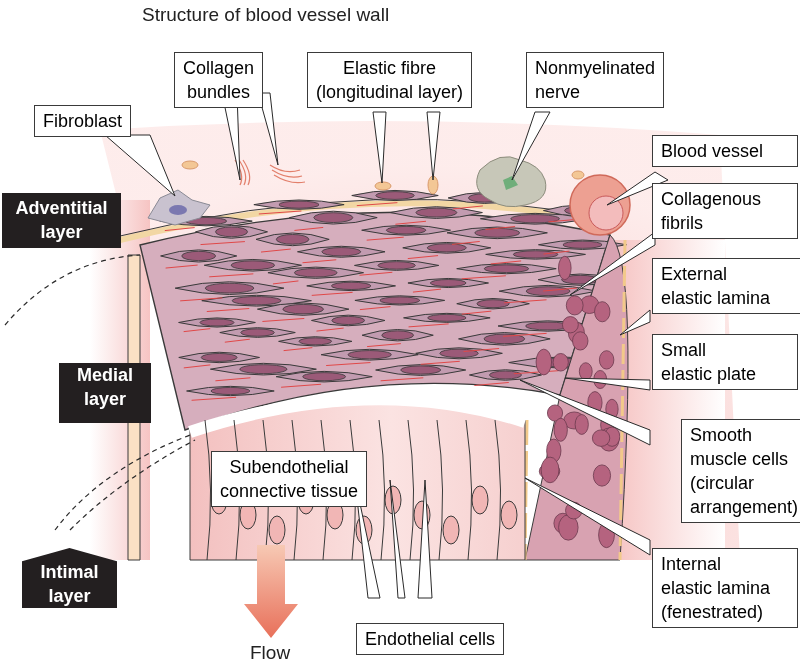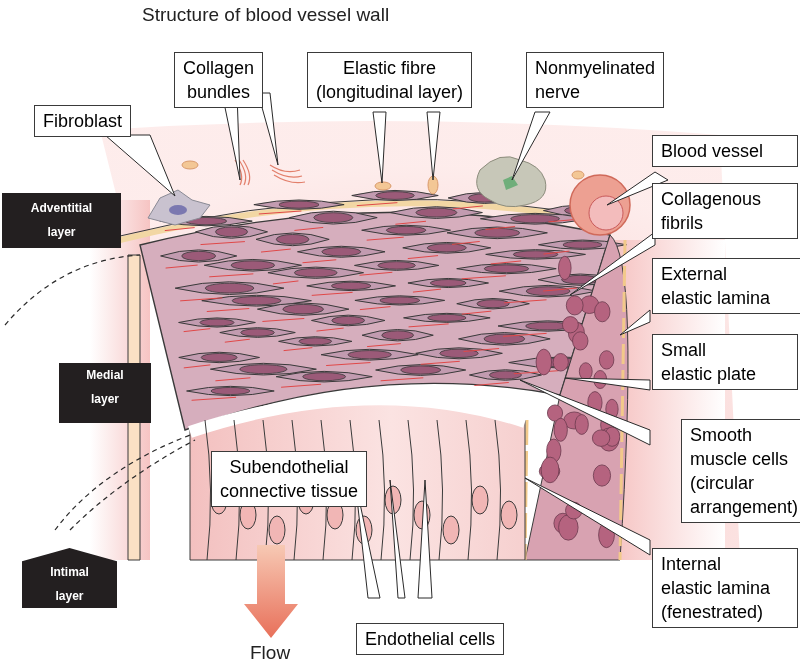--- a/index.html
+++ b/index.html
@@ -4,21 +4,21 @@
 <style>
   html, body { margin: 0; padding: 0; background: #ffffff; }
   body { width: 800px; height: 667px; position: relative; overflow: hidden;
          font-family: "Liberation Sans", sans-serif; color: #1a1a1a; }
   #art { position: absolute; left: 0; top: 0; width: 800px; height: 667px; }
   .title { position: absolute; left: 142px; top: 4px; font-size: 19px; color: #222; }
   .lbl { position: absolute; background: #fff; border: 1.5px solid #3a3a3a;
          font-size: 18px; line-height: 24px; padding: 3px 8px; color: #000000;
          box-sizing: border-box; white-space: nowrap; }
   .dark { position: absolute; background: #231f20; color: #fff; font-weight: bold;
-          font-size: 12px; line-height: 24px; text-align: center; box-sizing: border-box; }
+          font-size: 18px; line-height: 24px; text-align: center; box-sizing: border-box; }
   .dark span { display: block; }
   .flow { position: absolute; left: 250px; top: 642px; font-size: 19px; color: #222; }
 </style>
 </head>
 <body>
 
 <svg id="art" viewBox="0 0 800 667" xmlns="http://www.w3.org/2000/svg">
   <defs>
     <radialGradient id="advGrad" cx="0.5" cy="0.8" r="0.7">
       <stop offset="0" stop-color="#f4b8b6"></stop>

